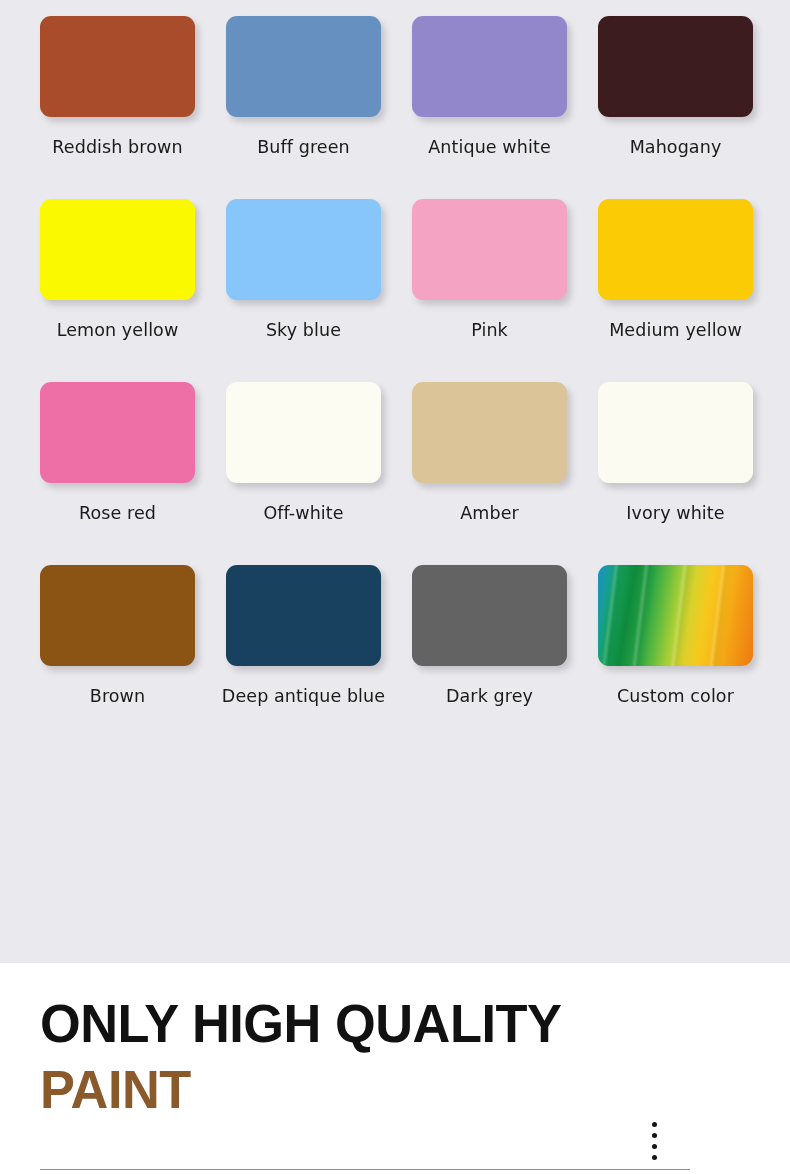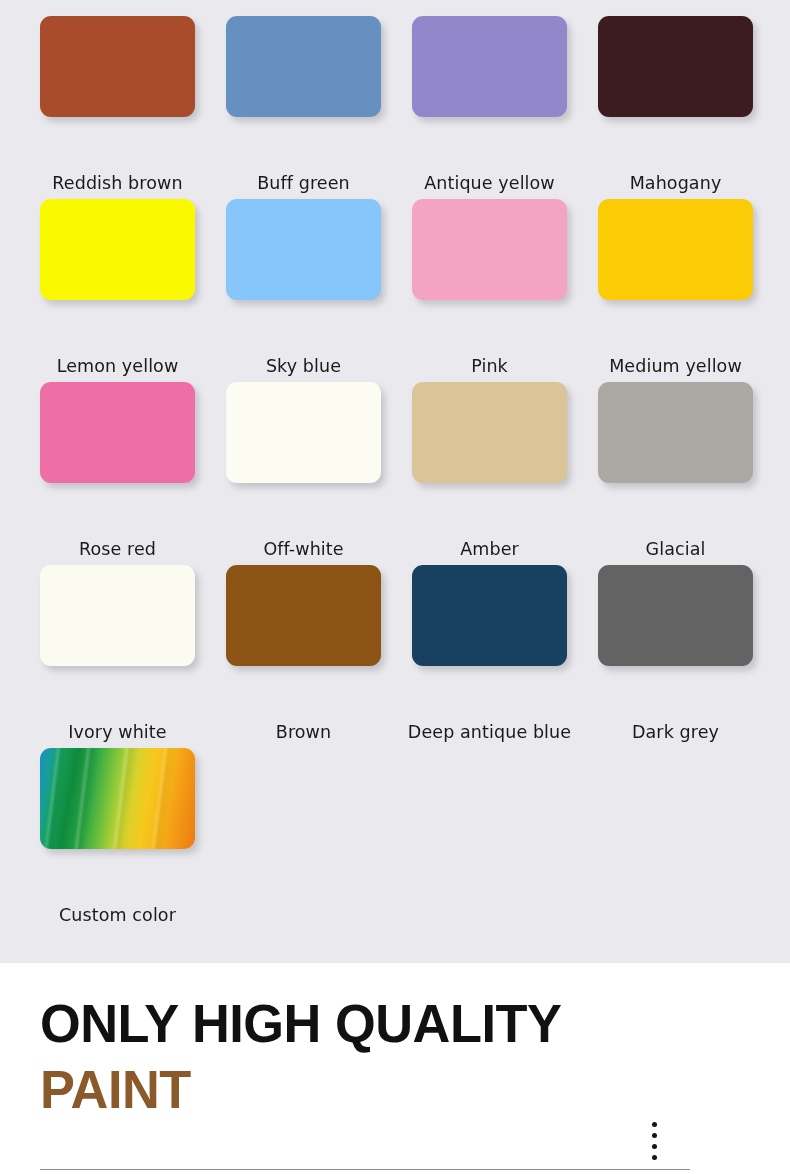--- a/index.html
+++ b/index.html
@@ -29,21 +29,20 @@
     grid-template-columns: repeat(4, 155px);
     column-gap: 31px;
     row-gap: 0px;
   }
 
   .swatch-cell {
     display: flex;
     flex-direction: column;
     align-items: center;
     height: 183px;
-    gap: 36px;
   }
 
   .swatch-chip {
     width: 155px;
     height: 101px;
     border-radius: 11px;
     box-shadow: 4px 5px 6px rgba(120,120,130,0.33);
     position: relative;
   }
 
@@ -171,21 +170,21 @@
       <div class="swatch-cell">
         <div class="swatch-chip" style="background: rgb(168, 76, 44);"></div>
         <div class="swatch-label">Reddish brown</div>
       </div>
       <div class="swatch-cell">
         <div class="swatch-chip" style="background: rgb(101, 144, 192);"></div>
         <div class="swatch-label">Buff green</div>
       </div>
       <div class="swatch-cell">
         <div class="swatch-chip" style="background: rgb(147, 135, 204);"></div>
-        <div class="swatch-label">Antique yellow</div>
+        <div class="swatch-label">Antique white</div>
       </div>
       <div class="swatch-cell">
         <div class="swatch-chip" style="background: rgb(61, 28, 31);"></div>
         <div class="swatch-label">Mahogany</div>
       </div>
       <div class="swatch-cell">
         <div class="swatch-chip" style="background: rgb(251, 249, 0);"></div>
         <div class="swatch-label">Lemon yellow</div>
       </div>
       <div class="swatch-cell">
@@ -204,24 +203,20 @@
         <div class="swatch-chip" style="background: rgb(237, 111, 165);"></div>
         <div class="swatch-label">Rose red</div>
       </div>
       <div class="swatch-cell">
         <div class="swatch-chip" style="background: rgb(253, 252, 242);"></div>
         <div class="swatch-label">Off-white</div>
       </div>
       <div class="swatch-cell">
         <div class="swatch-chip" style="background: rgb(219, 196, 152);"></div>
         <div class="swatch-label">Amber</div>
-      </div>
-      <div class="swatch-cell">
-        <div class="swatch-chip" style="background: rgb(172, 168, 162);"></div>
-        <div class="swatch-label">Glacial</div>
       </div>
       <div class="swatch-cell">
         <div class="swatch-chip" style="background: rgb(252, 251, 242);"></div>
         <div class="swatch-label">Ivory white</div>
       </div>
       <div class="swatch-cell">
         <div class="swatch-chip" style="background: rgb(139, 84, 20);"></div>
         <div class="swatch-label">Brown</div>
       </div>
       <div class="swatch-cell">

